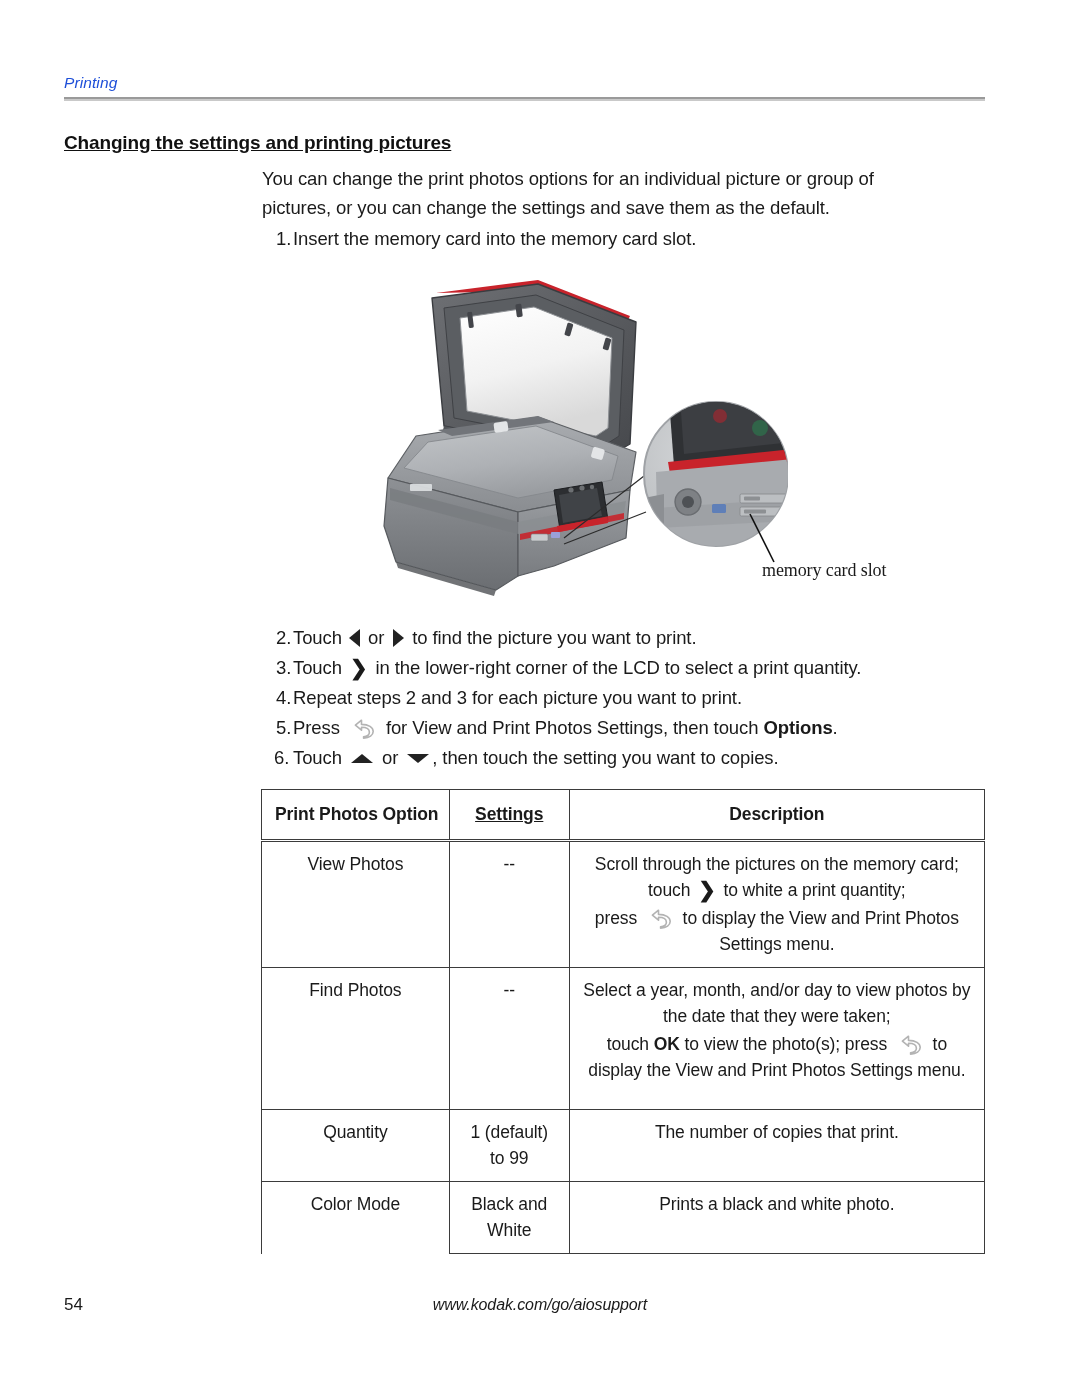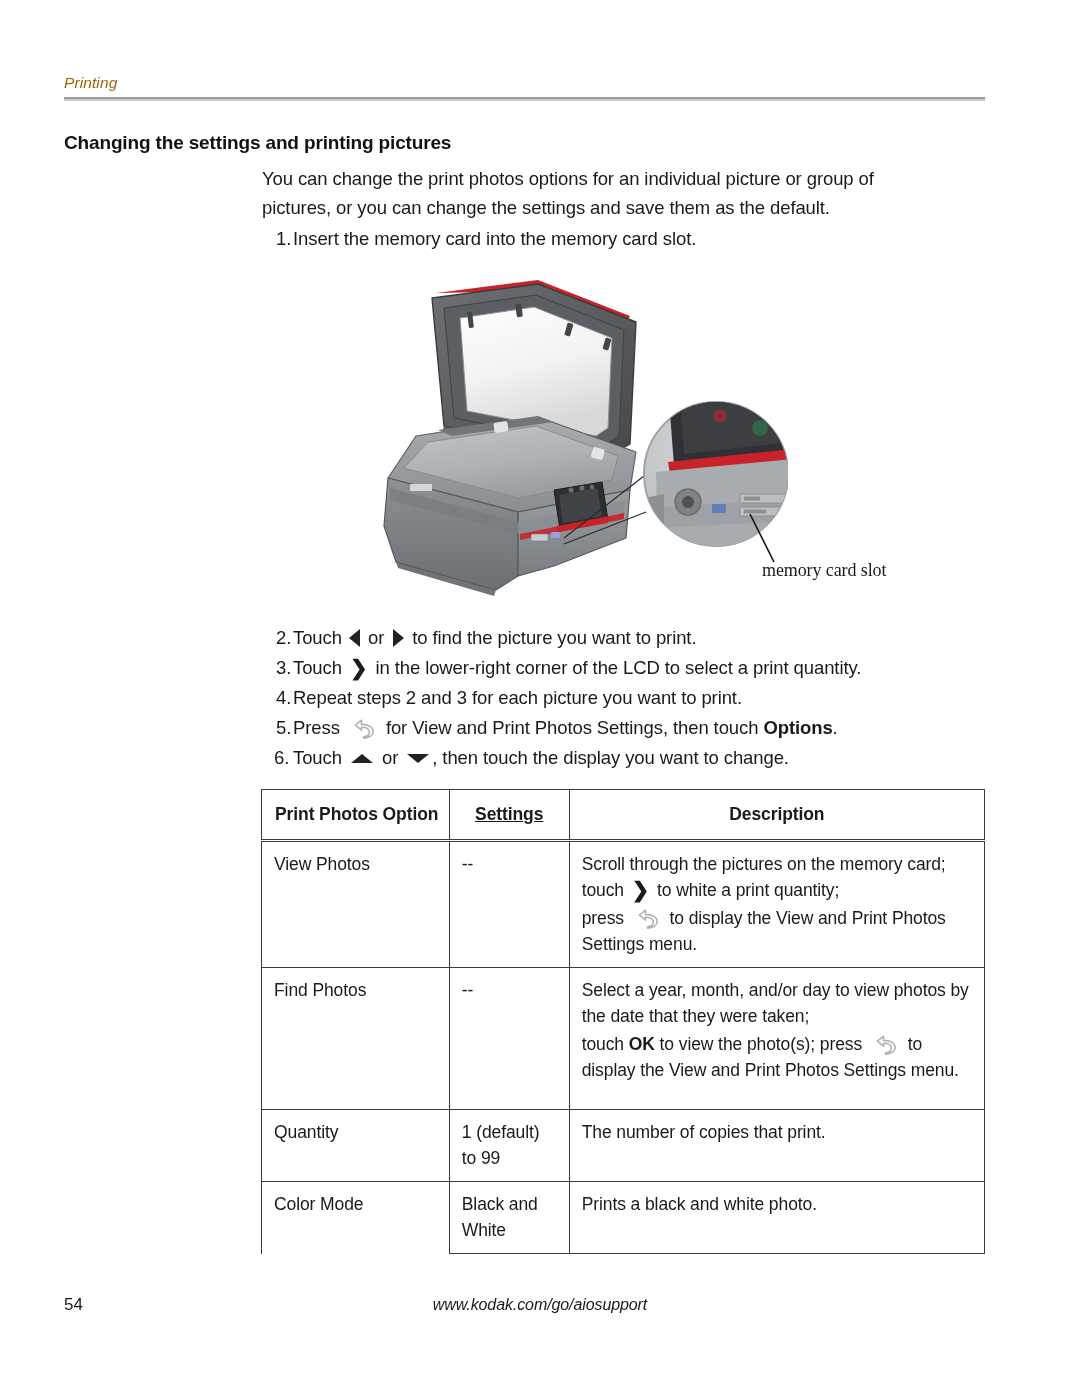--- a/index.html
+++ b/index.html
@@ -15,38 +15,39 @@
   }
 
   .page { position: relative; width: 1080px; height: 1397px; }
 
   
   .running-head {
     position: absolute;
     left: 64px; top: 74px;
     font-style: italic;
     font-size: 15.5px;
-    color: #a16207;
+    color: #1d4ed8;
     letter-spacing: .1px;
   }
   .header-rule {
     position: absolute;
     left: 64px; top: 97px;
     width: 921px; height: 4px;
     background: linear-gradient(to bottom, #9a9a9a 0, #9a9a9a 2px, #c9c9c9 2px, #c9c9c9 4px);
   }
 
   
   .section-title {
     position: absolute;
     left: 64px; top: 132px;
     font-size: 19px;
     font-weight: bold;
     color: #111;
     letter-spacing: -.15px;
+    text-decoration: underline;
   }
 
   
   .intro {
     position: absolute;
     left: 262px; top: 165px;
     width: 680px;
     font-size: 18.5px;
     line-height: 28.5px;
     color: #1a1a1a;
@@ -142,21 +143,21 @@
     width: 724px;
     border-collapse: collapse;
     font-size: 17.5px;
     color: #1a1a1a;
   }
   .opt-table td, .opt-table th {
     border: 1px solid #3b3b3b;
     vertical-align: top;
     padding: 9px 12px 10px 12px;
     font-weight: normal;
-    text-align: left;
+    text-align: center;
     line-height: 26px;
     letter-spacing: -.1px;
   }
   .opt-table thead th {
     font-weight: bold;
     text-align: center;
     font-size: 17.5px;
     padding: 11px 8px 12px 8px;
     border-bottom: 3px double #3b3b3b;
   }
@@ -361,21 +362,21 @@
 
   <div class="step step-5">
     <span class="num">5.</span>
     <span class="txt"><span>Press </span><svg class="back-icon" viewBox="0 0 26 22" xmlns="http://www.w3.org/2000/svg">
           <path d="M11.5 3.2 L5.4 8.2 L11.5 13.2 L11.5 10.2 C16.2 10.2 19.4 12.1 19.4 15.2 C19.4 17.7 17.2 19.4 13.6 19.8 L13.6 21.2 C19.4 20.9 23.2 18.1 23.2 14.6 C23.2 10.4 18.6 7.4 11.5 7.4 Z" fill="none" stroke="#b3b3b3" stroke-width="1.6" stroke-linejoin="round"></path>
         </svg><span> for View and Print Photos Settings, then touch </span><span class="bold">Options</span><span>.</span></span>
   </div>
 
   <div class="step step-6">
     <span class="num">6.</span>
-    <span class="txt"><span>Touch </span><span class="gl tri-up"></span><span> or </span><span class="gl tri-down"></span><span>, then touch the display you want to change.</span></span>
+    <span class="txt"><span>Touch </span><span class="gl tri-up"></span><span> or </span><span class="gl tri-down"></span><span>, then touch the setting you want to copies.</span></span>
   </div>
 
   <table class="opt-table">
     <thead>
       <tr>
         <th class="c1 col-opt">Print Photos Option</th>
         <th class="col-set">Settings</th>
         <th class="col-desc">Description</th>
       </tr>
     </thead>

